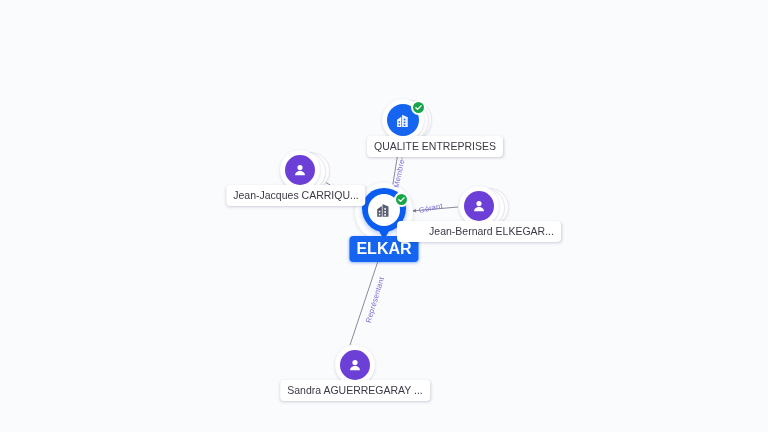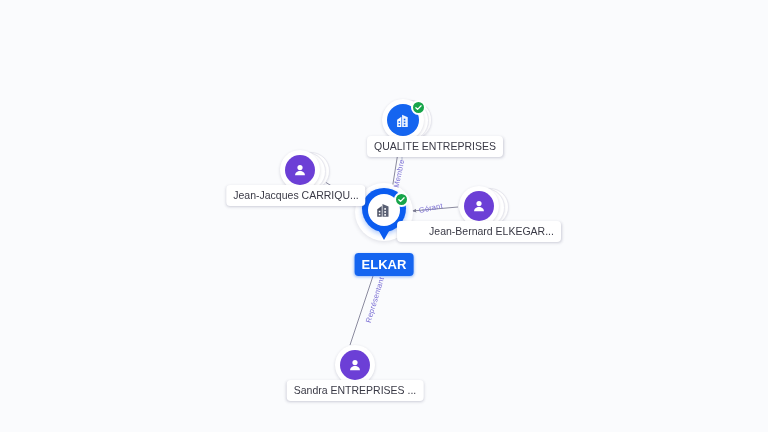--- a/index.html
+++ b/index.html
@@ -144,24 +144,23 @@
     line-height: 1;
     padding: 5px 7px 5px 7px;
     border-radius: 4px;
     box-shadow: 0 1px 3px rgba(40,40,80,0.22);
     z-index: 8;
   }
   .label.selected {
     background: #1565f0;
     color: #ffffff;
     font-weight: bold;
-    font-size: 13px;
+    font-size: 16px;
     border-radius: 4px;
     box-shadow: 0 1px 3px rgba(21,101,240,0.45);
-    margin-top: 17px;
   }
 
   
   .edge-label {
     position: absolute;
     white-space: nowrap;
     color: #7b6fd4;
     font-size: 7.5px;
     letter-spacing: 0.2px;
     z-index: 4;
@@ -274,16 +273,16 @@
 
   <div class="node" style="left:355px; top:365px;">
     <div class="person-ring">
       <div class="person-disc">
         <svg width="16" height="16" viewBox="0 0 24 24">
           <circle cx="12" cy="8.4" r="3.9" fill="#ffffff"></circle>
           <path d="M4.6 20c0-4.1 3.3-6.6 7.4-6.6s7.4 2.5 7.4 6.6z" fill="#ffffff"></path>
         </svg>
       </div>
     </div>
-    <div class="label" style="left:0px; top:15px;">Sandra ENTREPRISES ...</div>
+    <div class="label" style="left:0px; top:15px;">Sandra AGUERREGARAY ...</div>
   </div>
 
 </div>
 
 </body></html>

